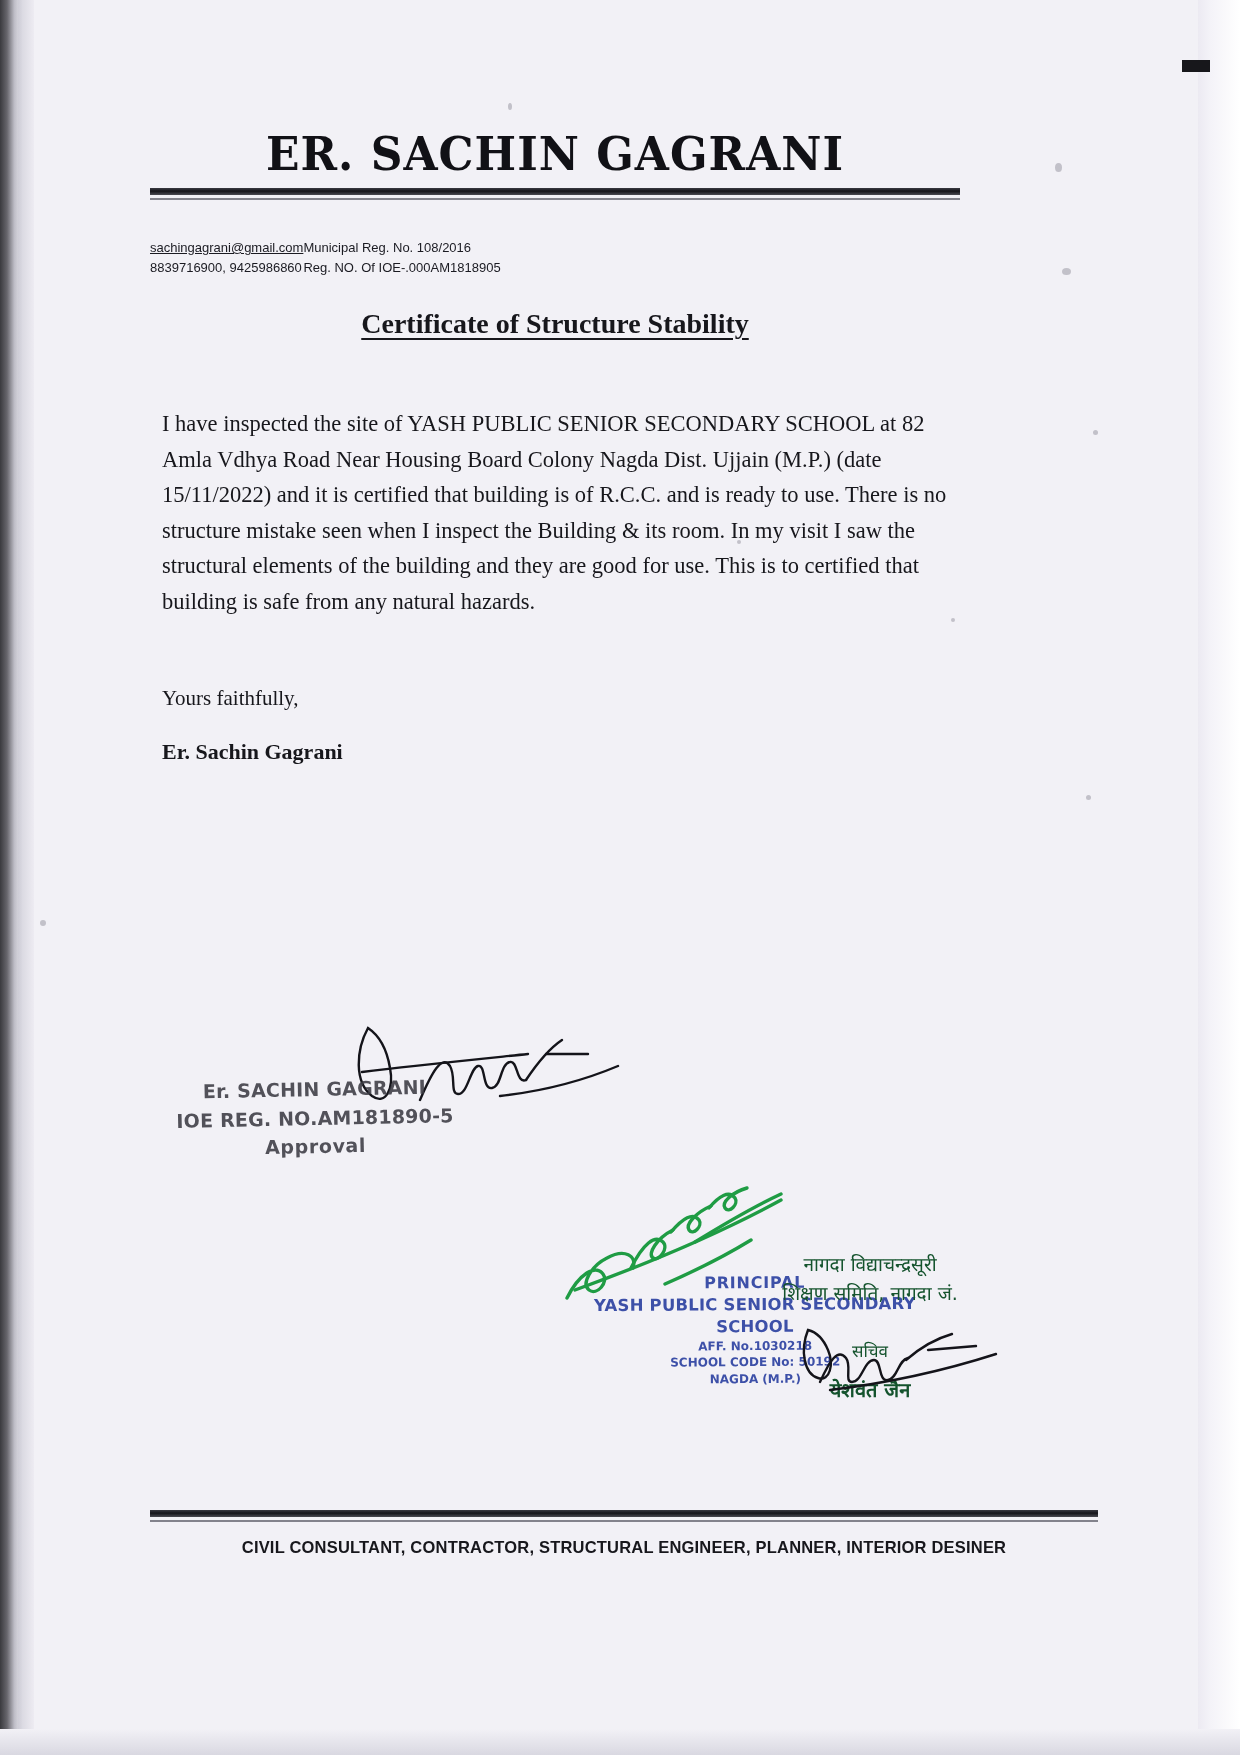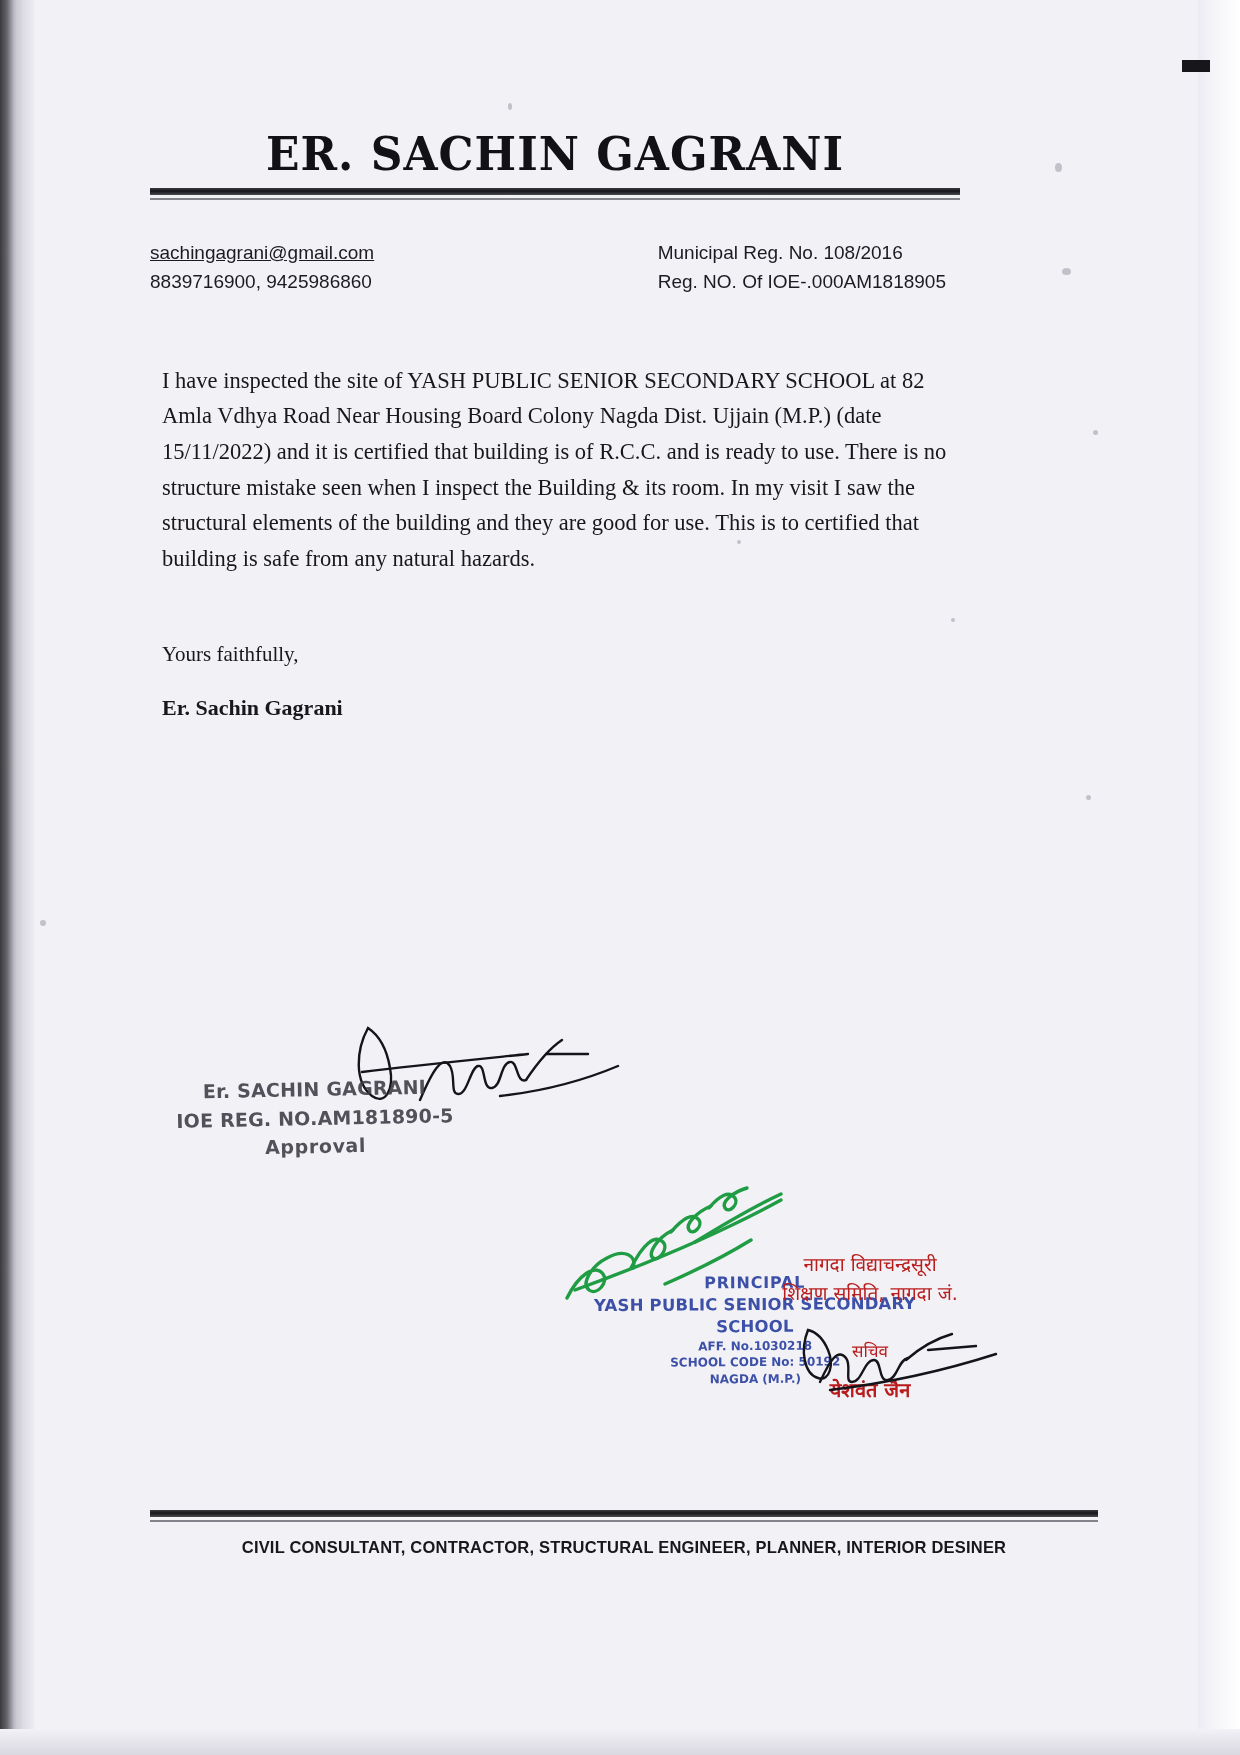--- a/index.html
+++ b/index.html
@@ -95,24 +95,24 @@
     font-family: "DejaVu Sans", sans-serif;
     font-weight: bold;
     font-size: 17px;
     letter-spacing: .4px;
     margin-top: 9px;
     color: #17171c;
   }
 
   .contact-row {
     display: flex;
-    justify-content: space-between;
+    justify-content: flex-start;
     margin-top: 38px;
     font-family: "Liberation Sans", sans-serif;
-    font-size: 19px;
+    font-size: 13px;
     line-height: 1.55;
     color: #1b1b22;
   }
   .contact-left { text-align: left; }
   .contact-right { text-align: left; padding-right: 14px; }
   .email { text-decoration: underline; }
 
   .refdate-row {
     display: flex;
     justify-content: space-between;
@@ -196,21 +196,21 @@
   
   .society {
     position: absolute;
     left: 615px;
     top: 1250px;
     width: 210px;
     text-align: center;
     font-family: "DejaVu Sans", sans-serif;
     font-size: 19px;
     line-height: 1.5;
-    color: #b91c1c;
+    color: #14532d;
   }
   .society .secretary {
     margin-top: 32px;
     font-size: 17px;
   }
   .society .sec-name {
     font-size: 20px;
     font-weight: bold;
     margin-top: 10px;
     text-align: center;
@@ -273,20 +273,21 @@
         <div class="email">sachingagrani@gmail.com</div>
         <div>8839716900, 9425986860</div>
       </div>
       <div class="contact-right">
         <div>Municipal Reg. No. 108/2016</div>
         <div>Reg. NO. Of IOE-.000AM1818905</div>
       </div>
     </div>
 
 
+    <div class="doc-title">Certificate of Structure Stability</div>
 
     <div class="body-copy">
       <p>I have inspected the site of YASH PUBLIC SENIOR SECONDARY SCHOOL at 82 Amla Vdhya Road Near Housing Board Colony Nagda Dist. Ujjain (M.P.) (date 15/11/2022)  and it is certified that building is of  R.C.C. and is ready to use. There is no structure mistake seen when I inspect the Building &amp; its room. In my visit I saw the structural elements of the building and they are good for use. This is to certified that building is safe from any natural hazards.</p>
     </div>
 
     <div class="closing">Yours faithfully,</div>
 
     <div class="signer">Er. Sachin Gagrani</div>
 
     <svg class="sig sig-eng" width="300" height="120" viewBox="0 0 300 120">

